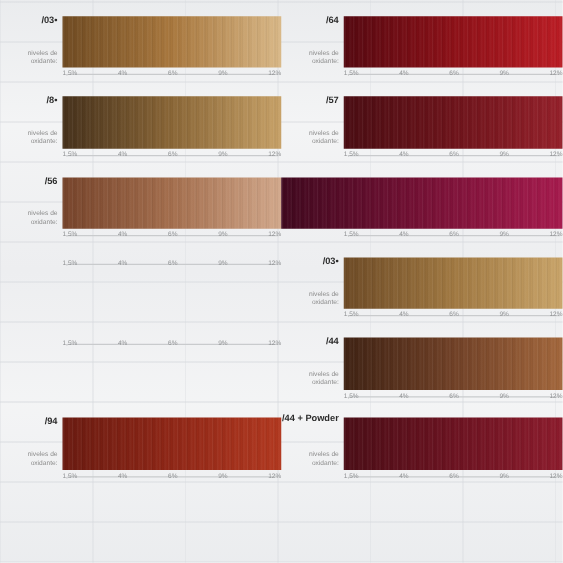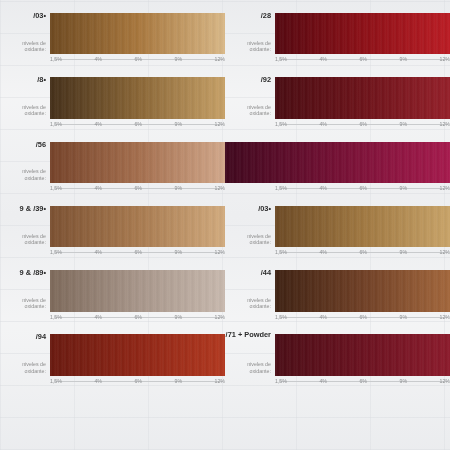--- a/index.html
+++ b/index.html
@@ -175,21 +175,21 @@
           <span class="tick">4%</span>
           <span class="tick">6%</span>
           <span class="tick">9%</span>
           <span class="tick">12%</span>
         </div>
       </div>
     </div>
     <div class="swatch-row col-right">
       <div class="row-body">
         <div class="label-col">
-          <div class="shade-code">/28</div>
+          <div class="shade-code">/64</div>
           <div class="oxidant-label">niveles de oxidante:</div>
         </div>
         <div class="swatch" style="background: linear-gradient(90deg, rgb(85, 8, 16) 0%, rgb(140, 16, 23) 50%, rgb(187, 28, 36) 100%);"></div>
       </div>
       <div class="axis">
         <div class="axis-line"></div>
         <div class="ticks">
           <span class="tick">1,5%</span>
           <span class="tick">4%</span>
           <span class="tick">6%</span>
@@ -213,21 +213,21 @@
           <span class="tick">4%</span>
           <span class="tick">6%</span>
           <span class="tick">9%</span>
           <span class="tick">12%</span>
         </div>
       </div>
     </div>
     <div class="swatch-row col-right">
       <div class="row-body">
         <div class="label-col">
-          <div class="shade-code">/92</div>
+          <div class="shade-code">/57</div>
           <div class="oxidant-label">niveles de oxidante:</div>
         </div>
         <div class="swatch" style="background: linear-gradient(90deg, rgb(74, 12, 18) 0%, rgb(109, 19, 26) 50%, rgb(149, 32, 42) 100%);"></div>
       </div>
       <div class="axis">
         <div class="axis-line"></div>
         <div class="ticks">
           <span class="tick">1,5%</span>
           <span class="tick">4%</span>
           <span class="tick">6%</span>
@@ -264,27 +264,20 @@
         <div class="ticks">
           <span class="tick">1,5%</span>
           <span class="tick">4%</span>
           <span class="tick">6%</span>
           <span class="tick">9%</span>
           <span class="tick">12%</span>
         </div>
       </div>
     </div>
     <div class="swatch-row col-left">
-      <div class="row-body">
-        <div class="label-col">
-          <div class="shade-code">9 &amp; /39•</div>
-          <div class="oxidant-label">niveles de oxidante:</div>
-        </div>
-        <div class="swatch" style="background: linear-gradient(90deg, rgb(124, 81, 50) 0%, rgb(168, 122, 79) 50%, rgb(210, 171, 126) 100%);"></div>
-      </div>
       <div class="axis">
         <div class="axis-line"></div>
         <div class="ticks">
           <span class="tick">1,5%</span>
           <span class="tick">4%</span>
           <span class="tick">6%</span>
           <span class="tick">9%</span>
           <span class="tick">12%</span>
         </div>
       </div>
@@ -302,27 +295,20 @@
         <div class="ticks">
           <span class="tick">1,5%</span>
           <span class="tick">4%</span>
           <span class="tick">6%</span>
           <span class="tick">9%</span>
           <span class="tick">12%</span>
         </div>
       </div>
     </div>
     <div class="swatch-row col-left">
-      <div class="row-body">
-        <div class="label-col">
-          <div class="shade-code">9 &amp; /89•</div>
-          <div class="oxidant-label">niveles de oxidante:</div>
-        </div>
-        <div class="swatch" style="background: linear-gradient(90deg, rgb(126, 106, 91) 0%, rgb(168, 150, 138) 50%, rgb(200, 185, 174) 100%);"></div>
-      </div>
       <div class="axis">
         <div class="axis-line"></div>
         <div class="ticks">
           <span class="tick">1,5%</span>
           <span class="tick">4%</span>
           <span class="tick">6%</span>
           <span class="tick">9%</span>
           <span class="tick">12%</span>
         </div>
       </div>
@@ -361,21 +347,21 @@
           <span class="tick">4%</span>
           <span class="tick">6%</span>
           <span class="tick">9%</span>
           <span class="tick">12%</span>
         </div>
       </div>
     </div>
     <div class="swatch-row col-left">
       <div class="row-body">
         <div class="label-col">
-          <div class="shade-code two-line">/71 + Powder</div>
+          <div class="shade-code two-line">/44 + Powder</div>
           <div class="oxidant-label">niveles de oxidante:</div>
         </div>
         <div class="swatch" style="background: linear-gradient(90deg, rgb(75, 13, 22) 0%, rgb(107, 18, 32) 50%, rgb(140, 27, 44) 100%);"></div>
       </div>
       <div class="axis">
         <div class="axis-line"></div>
         <div class="ticks">
           <span class="tick">1,5%</span>
           <span class="tick">4%</span>
           <span class="tick">6%</span>

